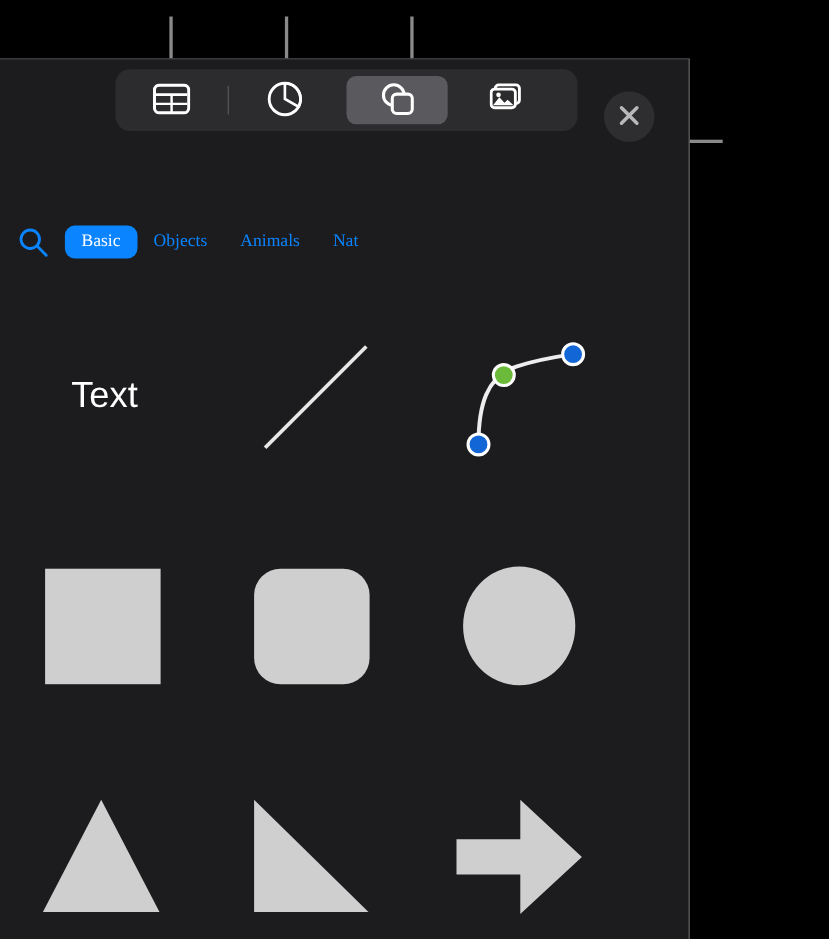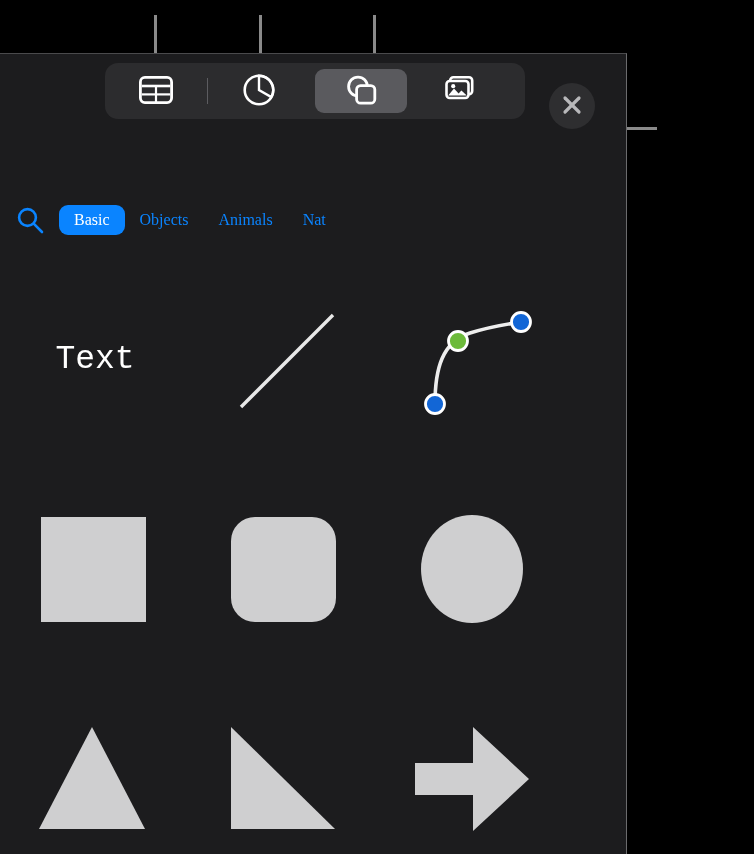--- a/index.html
+++ b/index.html
@@ -148,21 +148,21 @@
   .grid-cell {
     width: 190px;
     display: flex;
     align-items: center;
     justify-content: center;
     cursor: pointer;
   }
   .shape-text {
     color: #ffffff;
     font-size: 33px;
-    font-family: Liberation Mono, monospace;
+    font-family: Liberation Sans, sans-serif;
   }
 </style>
 </head>
 <body>
 
 <div class="callout-v" style="left:154px; top:15px; height:43px;"></div>
 <div class="callout-v" style="left:259px; top:15px; height:43px;"></div>
 <div class="callout-v" style="left:373px; top:15px; height:43px;"></div>
 
 <div class="callout-v" style="left:467px; top:108px; height:22px;"></div>

